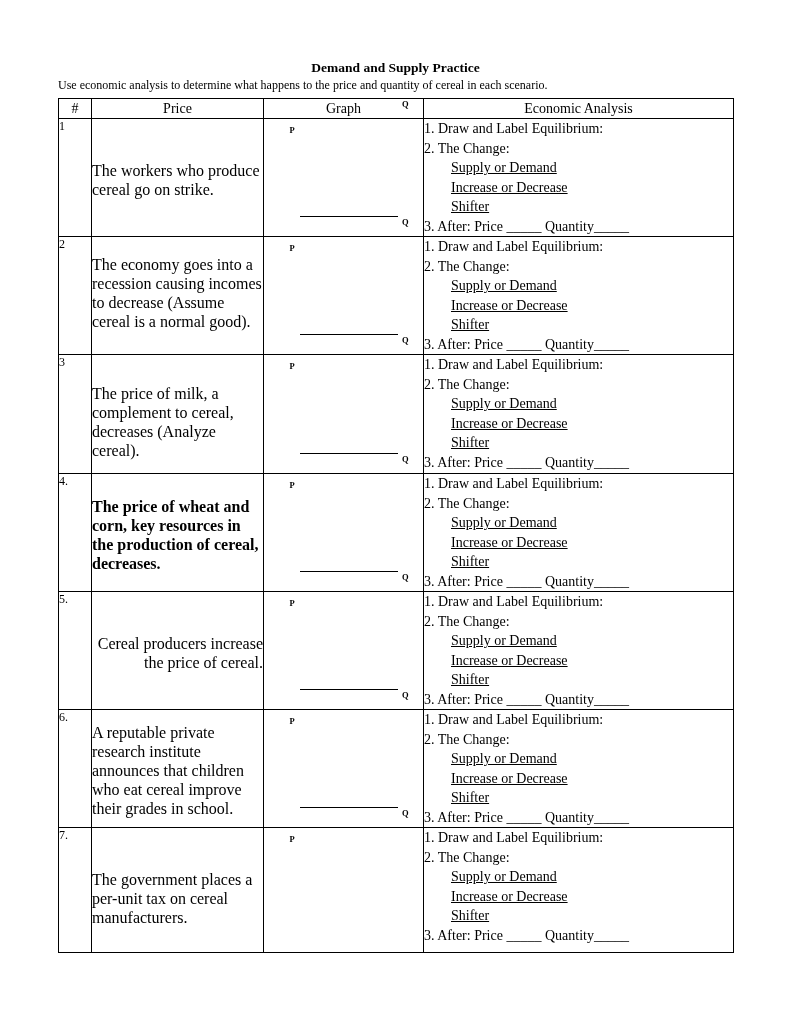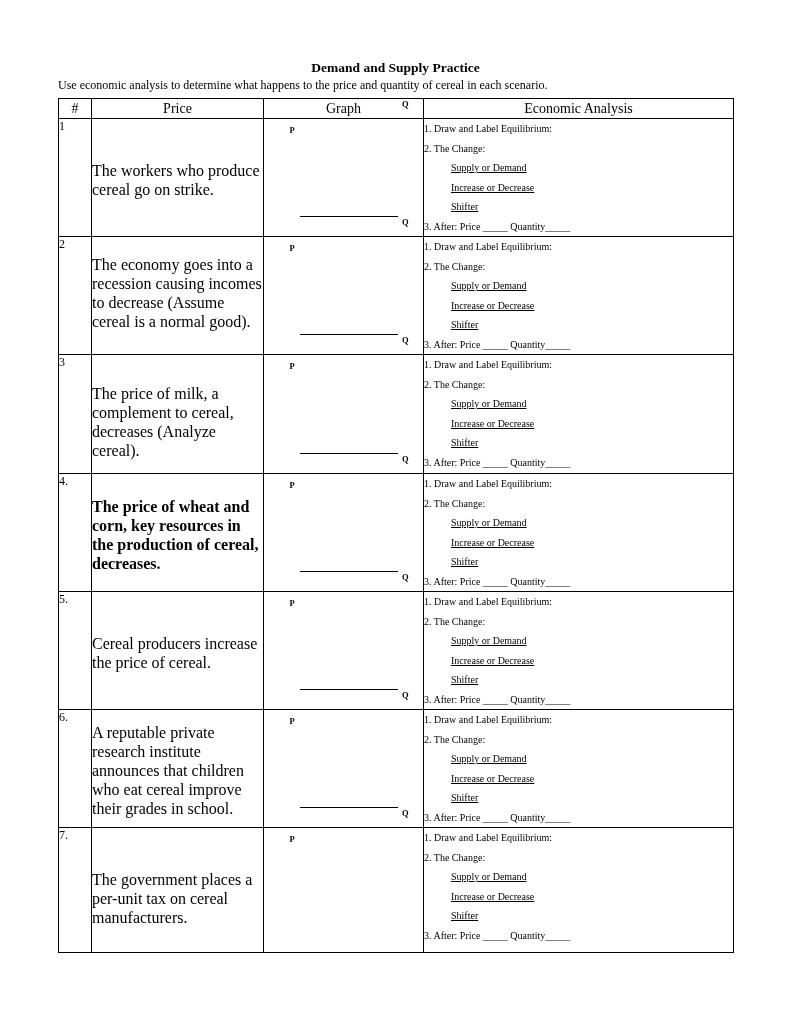--- a/index.html
+++ b/index.html
@@ -107,41 +107,41 @@
   }
   .lbl-q {
     position: absolute;
     right: 5px;
     bottom: 10px;
     font-size: 8.5px;
     font-weight: bold;
     font-family: "Liberation Serif", serif;
   }
   .cell-analysis {
-    font-size: 10px;
+    font-size: 14px;
     line-height: 19.5px;
     padding: 5px 4px 2px 6px;
   }
   .an-line { white-space: nowrap; }
   .an-indent { padding-left: 27px; text-decoration: underline; }
 
   
   .r1 { height: 112px; }
   .r2 { height: 112px; }
   .r3 { height: 119px; }
   .r4 { height: 106px; }
   .r5 { height: 106px; }
   .r6 { height: 106px; }
   .r7 { height: 125px; }
 
   .pad-top-1 { padding-top: 42px; }
   .pad-top-2 { padding-top: 18px; }
   .pad-top-3 { padding-top: 29px; }
   .pad-top-4 { padding-top: 23px; font-weight: bold; }
-  .pad-top-5 { padding-top: 42px; }
+  .pad-top-5 { padding-top: 42px; text-align: right; }
   .pad-top-6 { padding-top: 13px; }
   .pad-top-7 { padding-top: 42px; }
 </style>
 </head>
 <body>
 
 <div class="page">
 
   <div class="doc-title">Demand and Supply Practice</div>
   <div class="doc-subtitle">Use economic analysis to determine what happens to the price and quantity of cereal in each scenario.</div>

